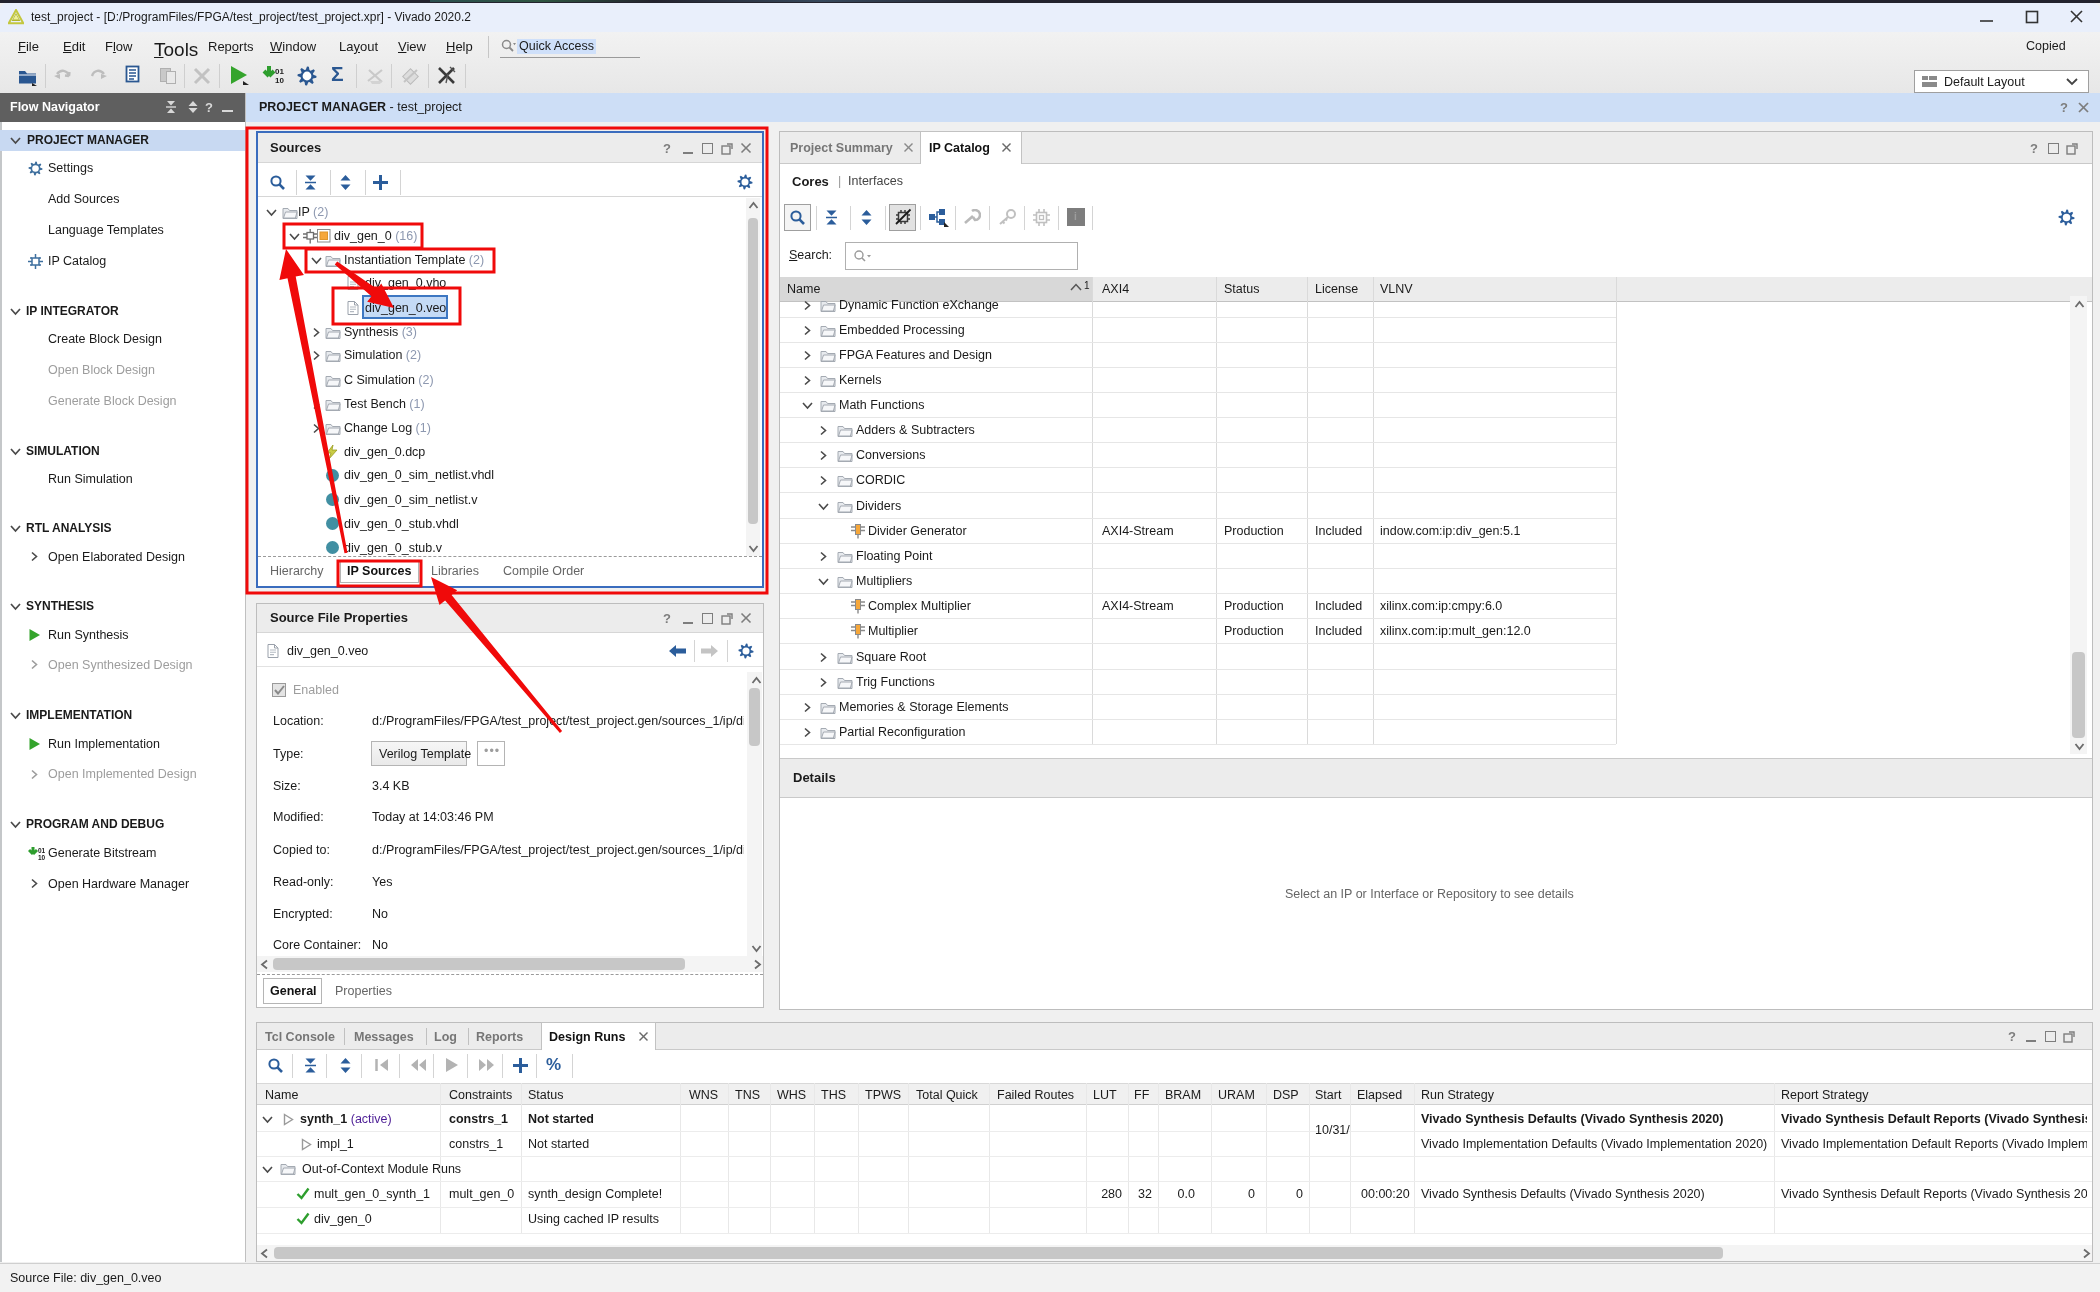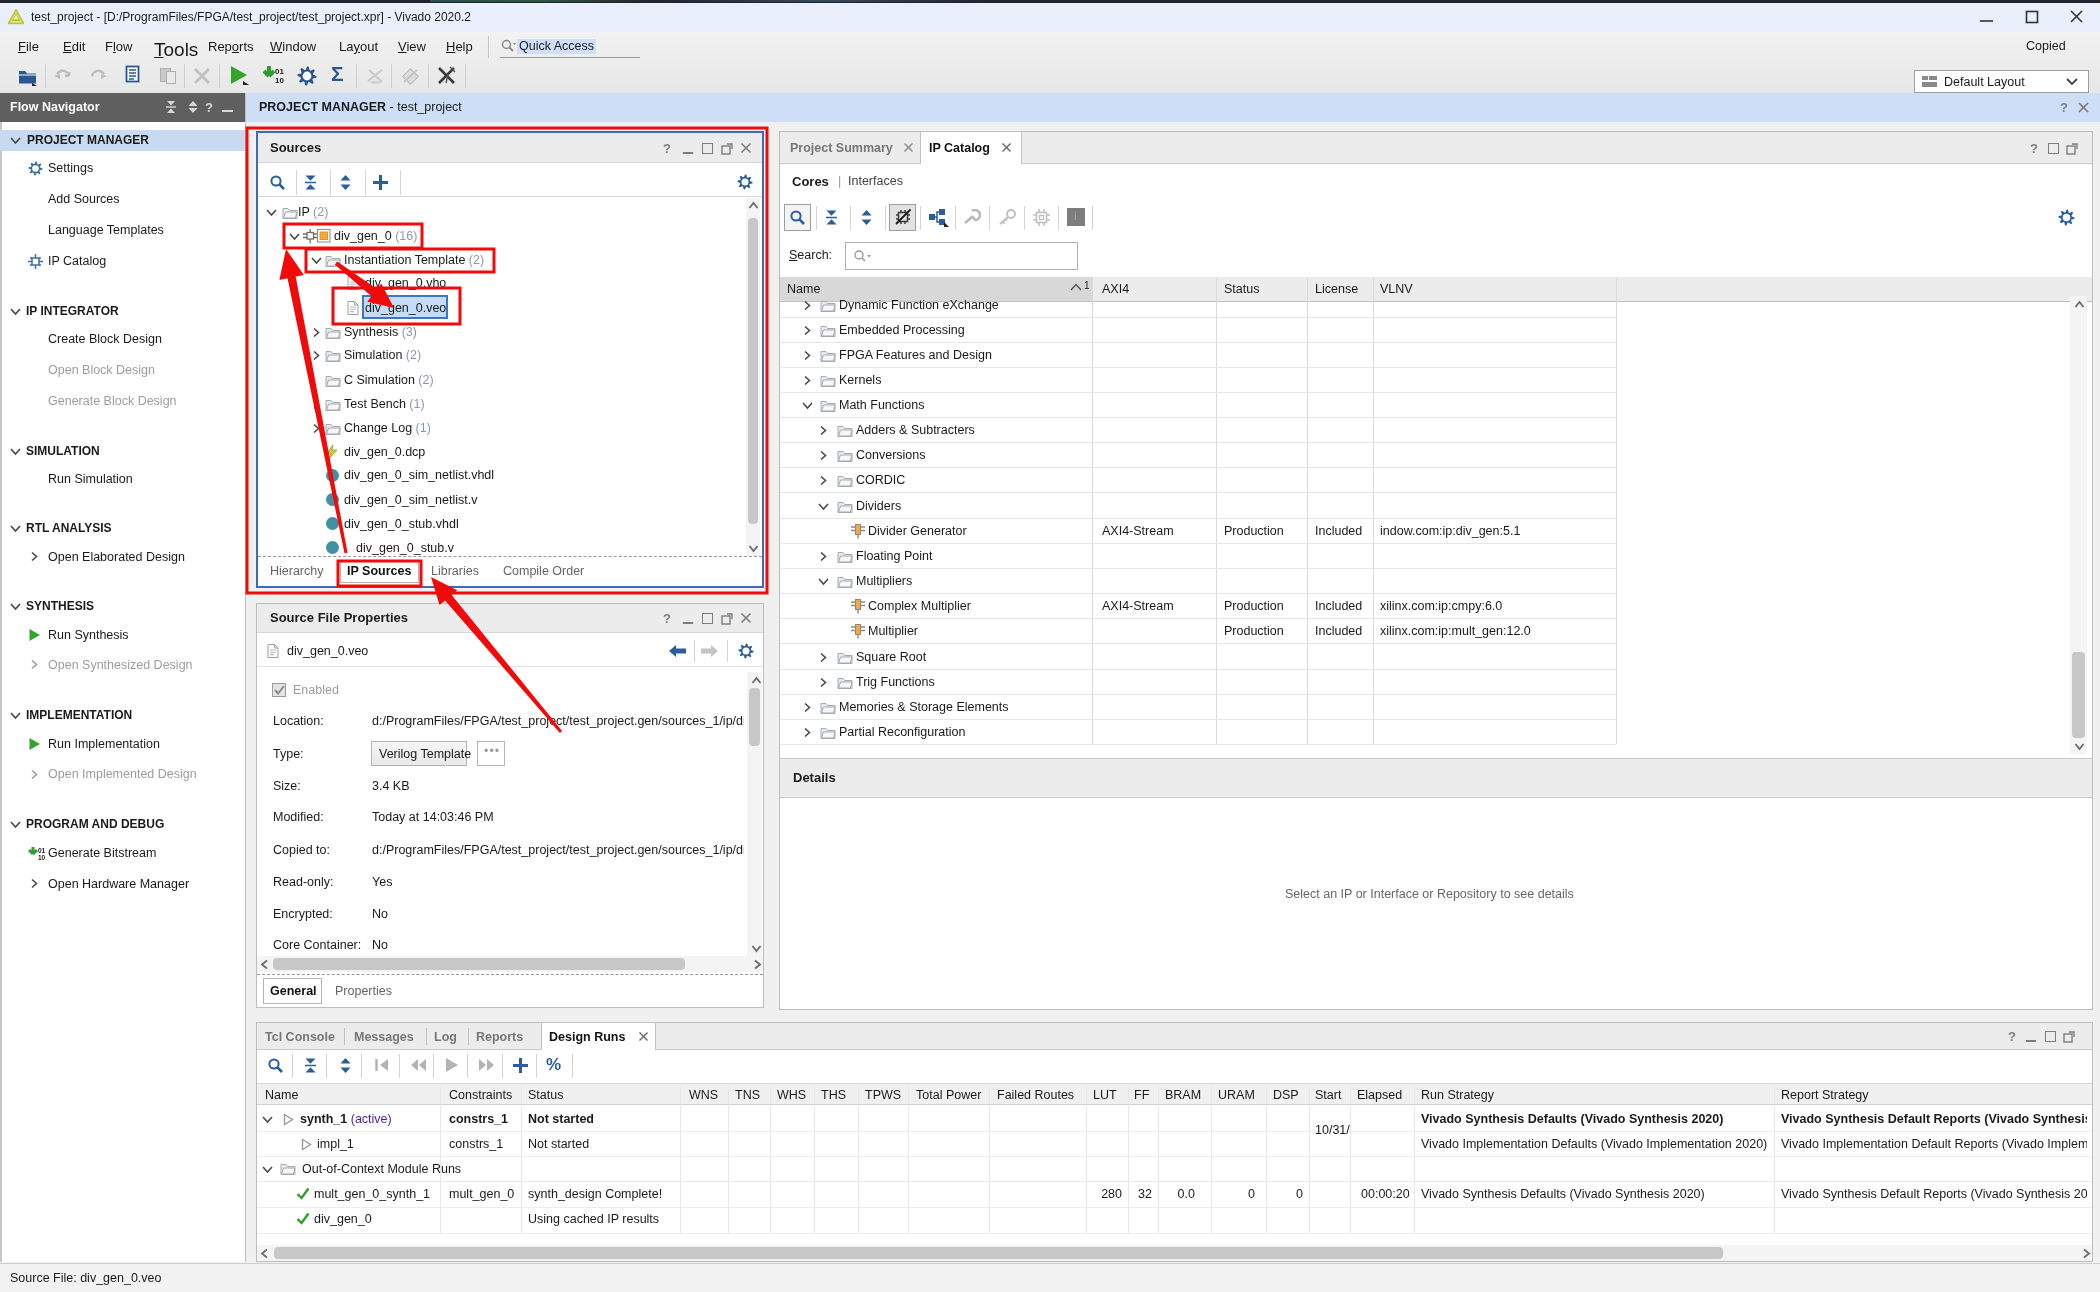--- a/index.html
+++ b/index.html
@@ -343,21 +343,21 @@
       <path d="M8 0 L2 8 h4 l-2 6 L12 5 H7 z" fill="#c9cc46" stroke="#9a9d20" stroke-width="0.8"></path>
     </svg>
 <div class="t" style="left:344px;top:446px">div_gen_0.dcp</div>
 <div class="a" style="left:326px;top:468.9px;width:13px;height:13px;border-radius:50%;background:#418fa2"></div>
 <div class="t" style="left:344px;top:469px">div_gen_0_sim_netlist.vhdl</div>
 <div class="a" style="left:326px;top:493.1px;width:13px;height:13px;border-radius:50%;background:#418fa2"></div>
 <div class="t" style="left:344px;top:494px">div_gen_0_sim_netlist.v</div>
 <div class="a" style="left:326px;top:517.2px;width:13px;height:13px;border-radius:50%;background:#418fa2"></div>
 <div class="t" style="left:344px;top:518px">div_gen_0_stub.vhdl</div>
 <div class="a" style="left:326px;top:541.0px;width:13px;height:13px;border-radius:50%;background:#418fa2"></div>
-<div class="t" style="left:356px;top:542px">div_gen_0_stub.v</div>
+<div class="t" style="left:344px;top:542px">div_gen_0_stub.v</div>
 <div class="scroll-track" style="left:746px;top:198px;width:14px;height:358px"></div>
 <svg class="a" style="left:748px;top:201px" width="11" height="9">
       <path d="M1.5 7 L5.5 2 L9.5 7" fill="none" stroke="#6b6b6b" stroke-width="1.8"></path>
     </svg>
 <svg class="a" style="left:748px;top:544px" width="11" height="9">
       <path d="M1.5 2 L5.5 7 L9.5 2" fill="none" stroke="#6b6b6b" stroke-width="1.8"></path>
     </svg>
 <div class="thumb" style="left:748px;top:218px;width:10px;height:306px"></div>
 <div class="a" style="left:258px;top:556px;width:504px;height:0;border-top:1px dashed #9a9a9a"></div>
 <div class="tabtxt" style="left:270px;top:564px;font-weight:normal;color:#666">Hierarchy</div>
@@ -775,21 +775,21 @@
 <div class="sep" style="left:572px;top:1054px;height:24px"></div>
 <div class="a" style="left:257px;top:1083px;width:1835px;height:22px;background:#f0f0f0;border-top:1px solid #d8d8d8;border-bottom:1px solid #d0d0d0;box-sizing:border-box"></div>
 <div class="t" style="left:265px;top:1089px">Name</div>
 <div class="t" style="left:449px;top:1089px">Constraints</div>
 <div class="t" style="left:528px;top:1089px">Status</div>
 <div class="t" style="left:689px;top:1089px">WNS</div>
 <div class="t" style="left:735px;top:1089px">TNS</div>
 <div class="t" style="left:777px;top:1089px">WHS</div>
 <div class="t" style="left:821px;top:1089px">THS</div>
 <div class="t" style="left:865px;top:1089px">TPWS</div>
-<div class="t" style="left:916px;top:1089px">Total Power</div>
+<div class="t" style="left:916px;top:1089px">Total Quick</div>
 <div class="t" style="left:997px;top:1089px">Failed Routes</div>
 <div class="t" style="left:1093px;top:1089px">LUT</div>
 <div class="t" style="left:1134px;top:1089px">FF</div>
 <div class="t" style="left:1165px;top:1089px">BRAM</div>
 <div class="t" style="left:1218px;top:1089px">URAM</div>
 <div class="t" style="left:1273px;top:1089px">DSP</div>
 <div class="t" style="left:1315px;top:1089px">Start</div>
 <div class="t" style="left:1357px;top:1089px">Elapsed</div>
 <div class="t" style="left:1421px;top:1089px">Run Strategy</div>
 <div class="t" style="left:1781px;top:1089px">Report Strategy</div>

